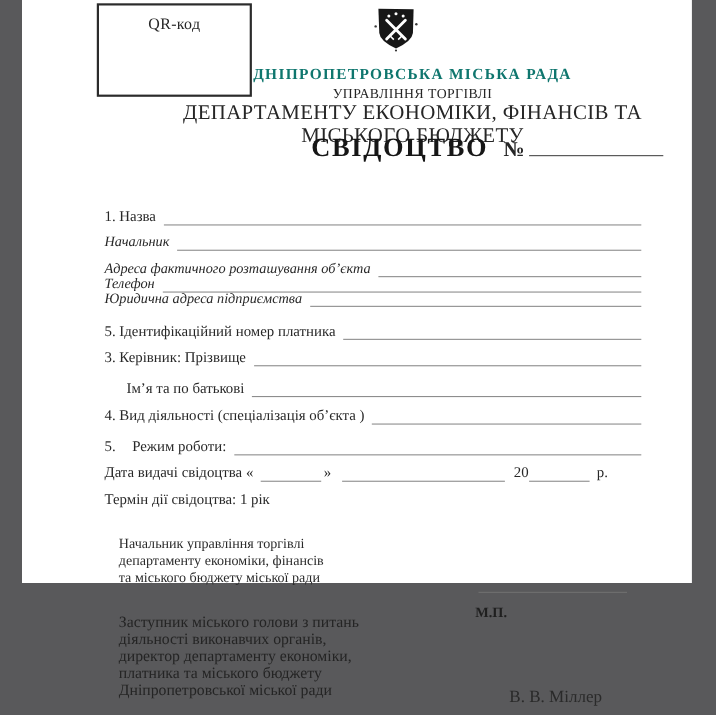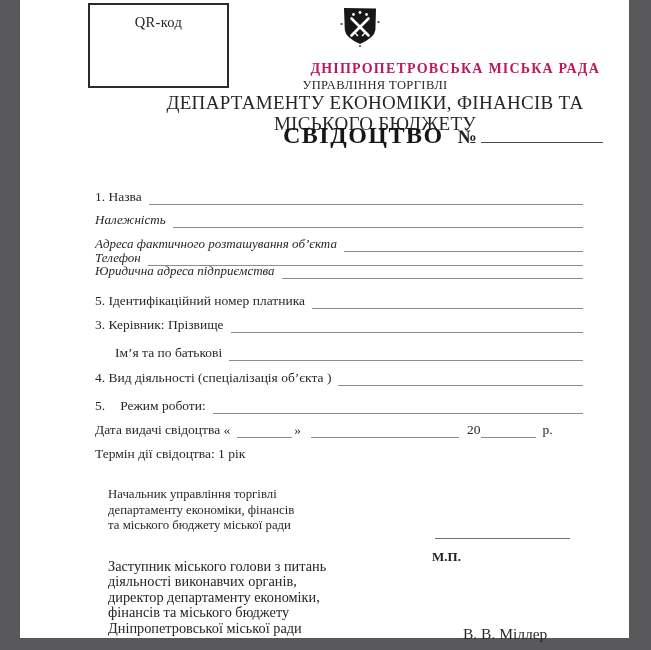--- a/index.html
+++ b/index.html
@@ -1,31 +1,31 @@
 <!DOCTYPE html>
 <html><head>
 <meta charset="utf-8">
 <style>
   html,body{margin:0;padding:0;}
   body{width:651px;height:650px;overflow:hidden;
        font-family:"Liberation Serif","DejaVu Serif",serif;}
   .canvas{position:relative;width:651px;height:650px;background:#59595b;}
-  .page{position:absolute;left:20px;top:0;width:609px;height:638px;background:#ffffff;color:#262626;}
+  .page{position:absolute;left:20px;top:0;width:609px;height:530px;background:#ffffff;color:#262626;}
 
   
   .qr-box{position:absolute;left:68px;top:3px;width:141px;height:85px;
           border:2px solid #2b2b2b;box-sizing:border-box;text-align:center;}
   .qr-box span{display:inline-block;margin-top:9px;font-size:14.5px;letter-spacing:.3px;}
 
   
   .emblem{position:absolute;left:318px;top:5px;width:44px;height:42px;}
 
   
   .header{position:absolute;left:130px;top:61px;width:450px;text-align:center;line-height:1.12;}
-  .header .h1{font-weight:bold;font-size:14px;letter-spacing:1.2px;color:#be185d;text-align:right;}
+  .header .h1{font-weight:bold;font-size:14px;letter-spacing:1.2px;color:#0f766e;}
   .header .h2{font-size:12.5px;margin-top:1px;letter-spacing:.4px;}
   .header .h3{font-size:19px;letter-spacing:.3px;}
 
   
   .title{position:absolute;left:263px;top:122px;white-space:nowrap;}
   .title .tmain{font-weight:bold;font-size:24px;letter-spacing:1.5px;color:#161616;}
   .title .tno{font-weight:bold;font-size:19px;margin-left:10px;}
   .title .tline{display:inline-block;width:122px;border-bottom:1.5px solid #4a4a4a;height:1em;vertical-align:baseline;}
 
   .subtitle{position:absolute;left:85px;top:151px;width:500px;text-align:center;
@@ -96,21 +96,21 @@
       <span class="tline"></span>
     </div>
 
 
     <div class="frow f-name">
       <span class="lbl">1. Назва</span>
       <span class="ln"></span>
     </div>
 
     <div class="frow ital f-own">
-      <span class="lbl">Належність</span>
+      <span class="lbl">Начальник</span>
       <span class="ln"></span>
     </div>
 
     <div class="frow ital f-addr">
       <span class="lbl">Адреса фактичного розташування об’єкта</span>
       <span class="ln"></span>
     </div>
 
     <div class="frow ital f-legal">
       <span class="lbl">Юридична адреса підприємства</span>
@@ -166,20 +166,20 @@
       <div>та міського бюджету міської ради</div>
     </div>
 
     <div class="sig-line"></div>
     <div class="stamp">М.П.</div>
 
     <div class="off2">
       <div>Заступник міського голови з питань</div>
       <div>діяльності виконавчих органів,</div>
       <div>директор департаменту економіки,</div>
-      <div>фінансів та міського бюджету</div>
+      <div>платника та міського бюджету</div>
       <div>Дніпропетровської міської ради</div>
     </div>
 
     <div class="signer">В. В. Міллер</div>
 
   </div>
 </div>
 
 </body></html>

